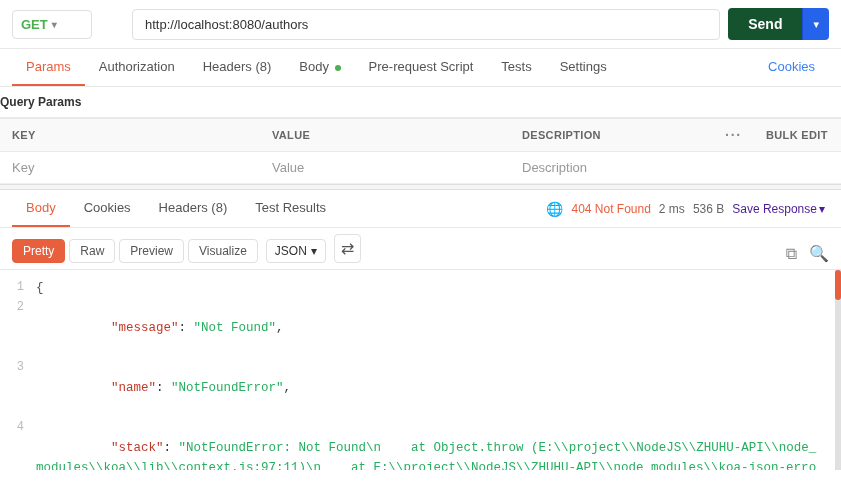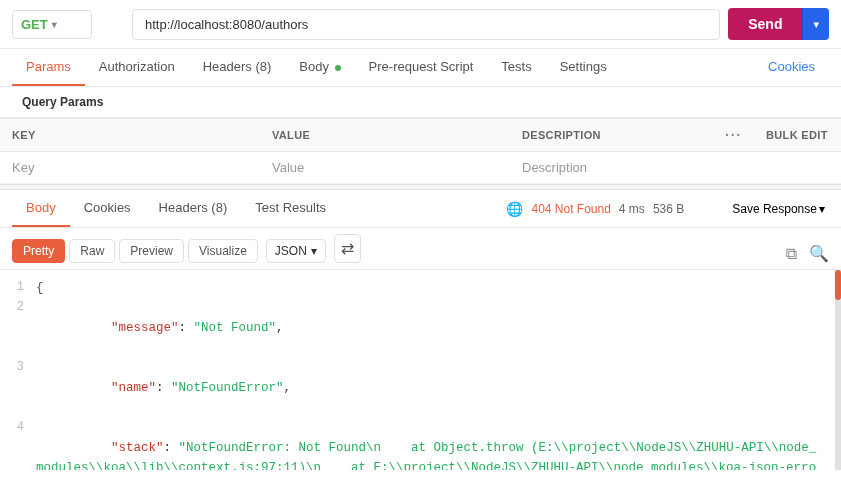--- a/index.html
+++ b/index.html
@@ -4,33 +4,33 @@
   <style>
     * { box-sizing: border-box; margin: 0; padding: 0; }
     body { font-family: -apple-system, BlinkMacSystemFont, 'Segoe UI', sans-serif; font-size: 13px; background: #fff; color: #333; }
 
     
     .top-bar { display: flex; align-items: center; padding: 8px 12px; gap: 8px; border-bottom: 1px solid #e8e8e8; }
     .method-select { display: flex; align-items: center; border: 1px solid #e0e0e0; border-radius: 4px; padding: 6px 8px; gap: 4px; cursor: pointer; font-size: 13px; font-weight: 600; color: #4CAF50; min-width: 80px; }
     .method-select span.chevron { color: #888; font-size: 10px; }
     .url-input { flex: 1; border: 1px solid #e0e0e0; border-radius: 4px; padding: 7px 12px; font-size: 13px; color: #333; outline: none; margin-left: 32px; }
     .send-btn-group { display: flex; border-radius: 4px; overflow: hidden; }
-    .send-btn { background: #be185d; color: #fff; border: none; padding: 8px 20px; font-size: 14px; font-weight: 600; cursor: pointer; }
+    .send-btn { background: #14532d; color: #fff; border: none; padding: 8px 20px; font-size: 14px; font-weight: 600; cursor: pointer; }
     .send-btn-arrow { background: #2563eb; color: #fff; border: none; border-left: 1px solid #1d4ed8; padding: 8px 10px; cursor: pointer; font-size: 11px; }
 
     
     .tabs { display: flex; align-items: flex-end; padding: 0 12px; border-bottom: 1px solid #e8e8e8; gap: 0; }
     .tab { padding: 10px 14px; font-size: 13px; cursor: pointer; color: #555; border-bottom: 2px solid transparent; white-space: nowrap; }
     .tab.active { color: #e85f3e; border-bottom: 2px solid #e85f3e; font-weight: 500; }
     .tab .dot { display: inline-block; width: 6px; height: 6px; background: #4CAF50; border-radius: 50%; margin-left: 2px; vertical-align: middle; }
     .tab-spacer { flex: 1; }
     .tab.cookies-tab { color: #3b82f6; }
 
     
-    .section-title { padding: 8px 22px; font-size: 12px; font-weight: 600; color: #333; border-bottom: 1px solid #e8e8e8; }
+    .section-title { padding: 8px 0; font-size: 12px; font-weight: 600; color: #333; border-bottom: 1px solid #e8e8e8; }
 
     
     .params-table { width: 100%; border-collapse: collapse; }
     .params-table thead tr { background: #f9f9f9; border-bottom: 1px solid #e8e8e8; border-top: 1px solid #e8e8e8; }
     .params-table th { padding: 8px 12px; text-align: left; font-size: 11px; font-weight: 600; color: #666; text-transform: uppercase; letter-spacing: 0.03em; }
     .params-table td { padding: 8px 12px; border-bottom: 1px solid #f0f0f0; font-size: 13px; color: #999; }
     .params-table .col-key { width: 260px; }
     .params-table .col-value { width: 250px; }
     .params-table .col-desc { flex: 1; }
     .params-table .col-actions { width: 40px; text-align: center; }
@@ -43,21 +43,21 @@
     
     .response-tabs { display: flex; align-items: center; padding: 0 12px; border-bottom: 1px solid #e8e8e8; gap: 0; }
     .response-tab { padding: 10px 14px; font-size: 13px; cursor: pointer; color: #555; border-bottom: 2px solid transparent; white-space: nowrap; }
     .response-tab.active { color: #e85f3e; border-bottom: 2px solid #e85f3e; }
     .response-tab-spacer { flex: 1; }
     .response-meta { display: flex; align-items: center; gap: 8px; padding-right: 4px; }
     .globe-icon { color: #888; font-size: 14px; }
     .status-404 { color: #e85f3e; font-size: 12px; font-weight: 500; }
     .meta-time { color: #666; font-size: 12px; }
     .meta-size { color: #666; font-size: 12px; }
-    .save-response { color: #000000; font-size: 12px; cursor: pointer; display: flex; align-items: center; gap: 2px; margin-left: 40px; }
+    .save-response { color: #4c1d95; font-size: 12px; cursor: pointer; display: flex; align-items: center; gap: 2px; }
 
     
     .format-bar { display: flex; align-items: flex-end; padding: 6px 12px; border-bottom: 1px solid #e8e8e8; gap: 4px; }
     .format-btn { padding: 4px 10px; font-size: 12px; border-radius: 4px; border: 1px solid #e0e0e0; cursor: pointer; color: #555; background: #fff; }
     .format-btn.active { background: #e85f3e; color: #fff; border-color: #e85f3e; }
     .json-select { display: flex; align-items: center; border: 1px solid #e0e0e0; border-radius: 4px; padding: 4px 8px; gap: 4px; font-size: 12px; cursor: pointer; color: #333; margin-left: 4px; }
     .wrap-btn { padding: 4px 6px; font-size: 16px; border: 1px solid #e0e0e0; border-radius: 4px; cursor: pointer; color: #555; background: #fff; margin-left: 4px; }
     .format-spacer { flex: 1; }
     .copy-icon { color: #888; font-size: 16px; cursor: pointer; }
     .search-icon { color: #888; font-size: 16px; cursor: pointer; margin-left: 8px; }
@@ -128,21 +128,21 @@
 
 <div class="response-tabs">
   <div class="response-tab active"><span>Body</span></div>
   <div class="response-tab"><span>Cookies</span></div>
   <div class="response-tab"><span>Headers (8)</span></div>
   <div class="response-tab"><span>Test Results</span></div>
   <div class="response-tab-spacer"></div>
   <div class="response-meta">
     <span class="globe-icon">🌐</span>
     <span class="status-404">404 Not Found</span>
-    <span class="meta-time">4 ms</span>
+    <span class="meta-time">2 ms</span>
     <span class="meta-size">536 B</span>
     <span class="save-response">
       <span>Save Response</span> ▾
     </span>
   </div>
 </div>
 
 <div class="format-bar">
   <button class="format-btn active">Pretty</button>
   <button class="format-btn">Raw</button>

